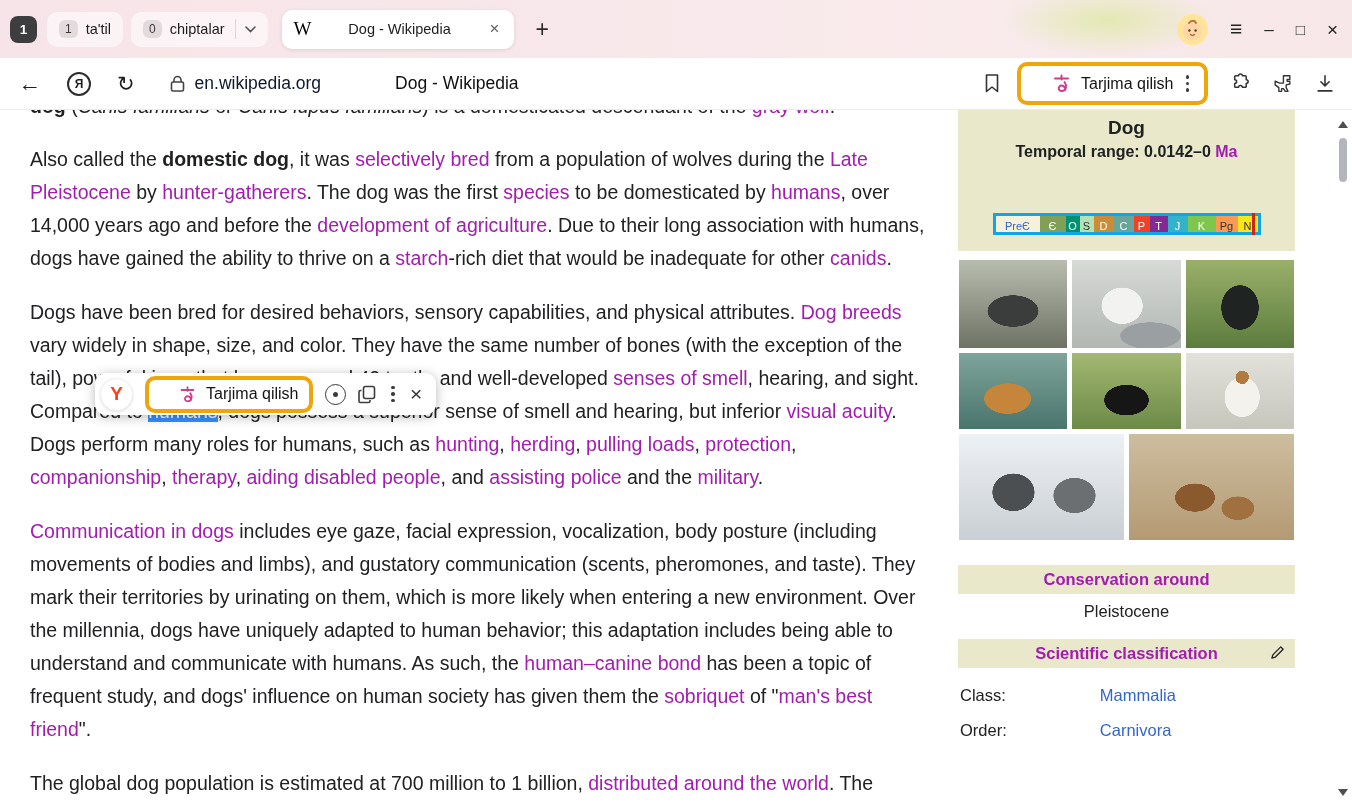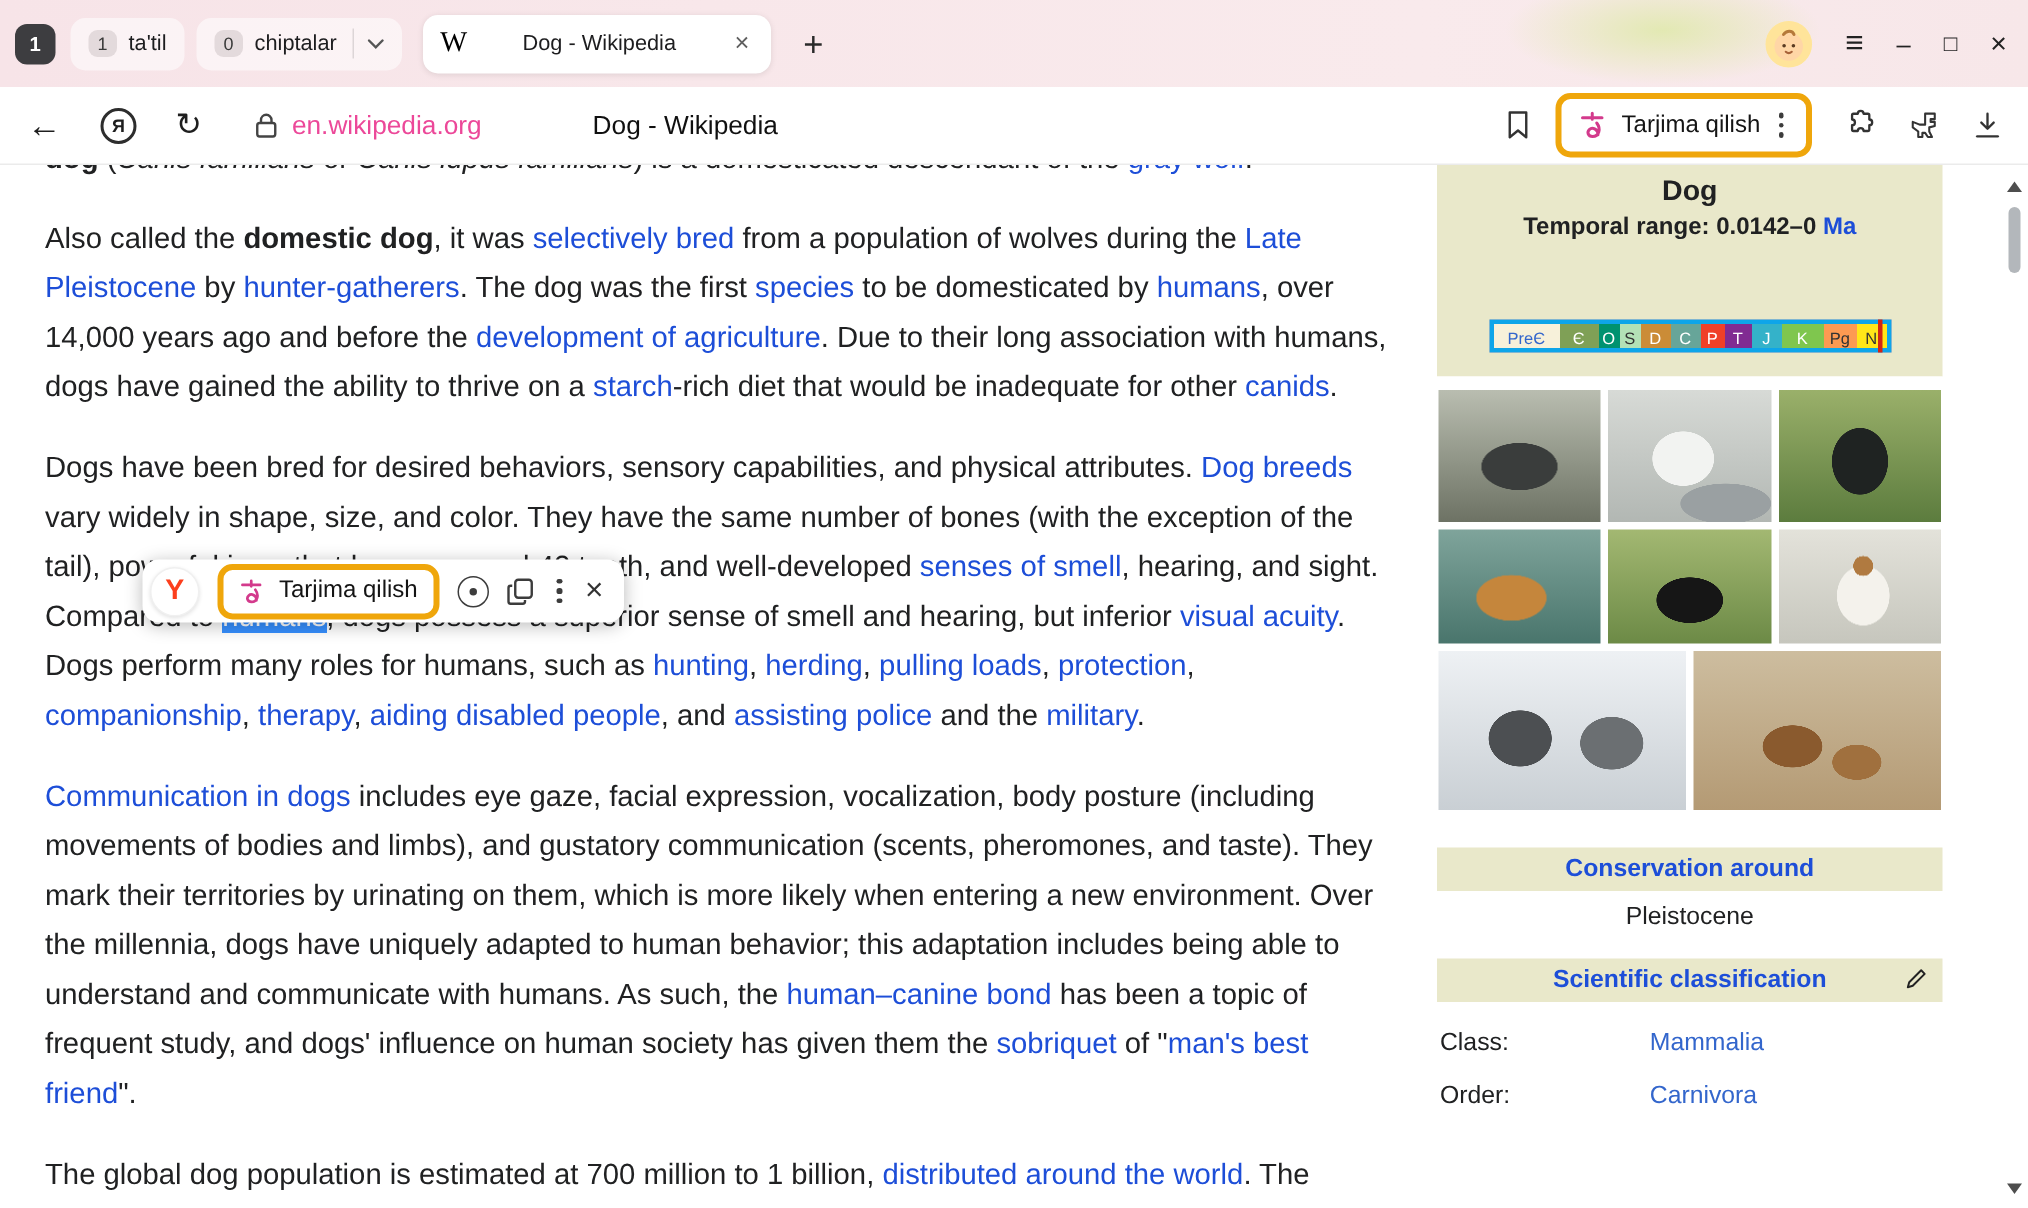--- a/index.html
+++ b/index.html
@@ -51,41 +51,41 @@
   .toolbar {
     height:52px; background:#fff; border-bottom:1px solid #ebebeb;
     display:flex; align-items:center; padding:0 16px 0 18px; position:relative;
   }
   .tb-ico { color:#1e1e1e; display:flex; align-items:center; justify-content:center; }
   .back { font-size:23px; margin-right:26px; }
   .ybtn { width:24px; height:24px; border:2px solid #2d2d2d; border-radius:50%;
           font-size:12px; font-weight:bold; margin-right:26px; }
   .reload { font-size:21px; margin-right:34px; }
   .lock { margin-right:9px; }
-  .url { font-size:17.5px; color:#ec4899; }
+  .url { font-size:17.5px; color:#0f172a; }
   .ptitle { font-size:17.5px; color:#101010; margin-left:74px; }
   .tb-spacer { flex:1; }
   .bookmark { margin-right:16px; }
   .anno { border:4px solid #efa60b; border-radius:10px; background:#fff; }
-  .tr-ctl { display:flex; align-items:center; gap:9px; padding:7px 12px 7px 10px; }
+  .tr-ctl { display:flex; align-items:center; gap:9px; padding:7px 12px 7px 10px;margin-left:20px; }
   .tr-label { font-size:16px; color:#141414; white-space:nowrap; }
   .vdots { display:flex; flex-direction:column; gap:3px; padding:0 3px; }
   .vdots i { width:3.5px; height:3.5px; border-radius:50%; background:#3c3c3c; display:block; }
   .ext-ico { margin-left:20px; }
 
   
   .content { position:relative; height:695px; background:#fff; }
   .article {
     position:absolute; left:30px; top:0; width:900px;
     font-size:19.5px; line-height:33px; color:#202122;
   }
   .article p { margin:21px 0 0 0; }
   .clip { height:12px; overflow:hidden; }
   .clip p { margin:-20px 0 0 0; }
-  .lnk { color:#1d4ed8;text-align:center; }
+  .lnk { color:#a21caf;text-align:center; }
   .b { font-weight:bold; }
   .i { font-style:italic; }
   .sel { background:#3790ff; color:#fff; }
 
   
   .popup {
     position:absolute; left:95px; top:263px; height:42px;
     background:#fff; border-radius:11px; box-shadow:0 2px 12px rgba(0,0,0,.28);
     display:flex; align-items:center; gap:12px; padding:0 14px 0 5px;
   }

